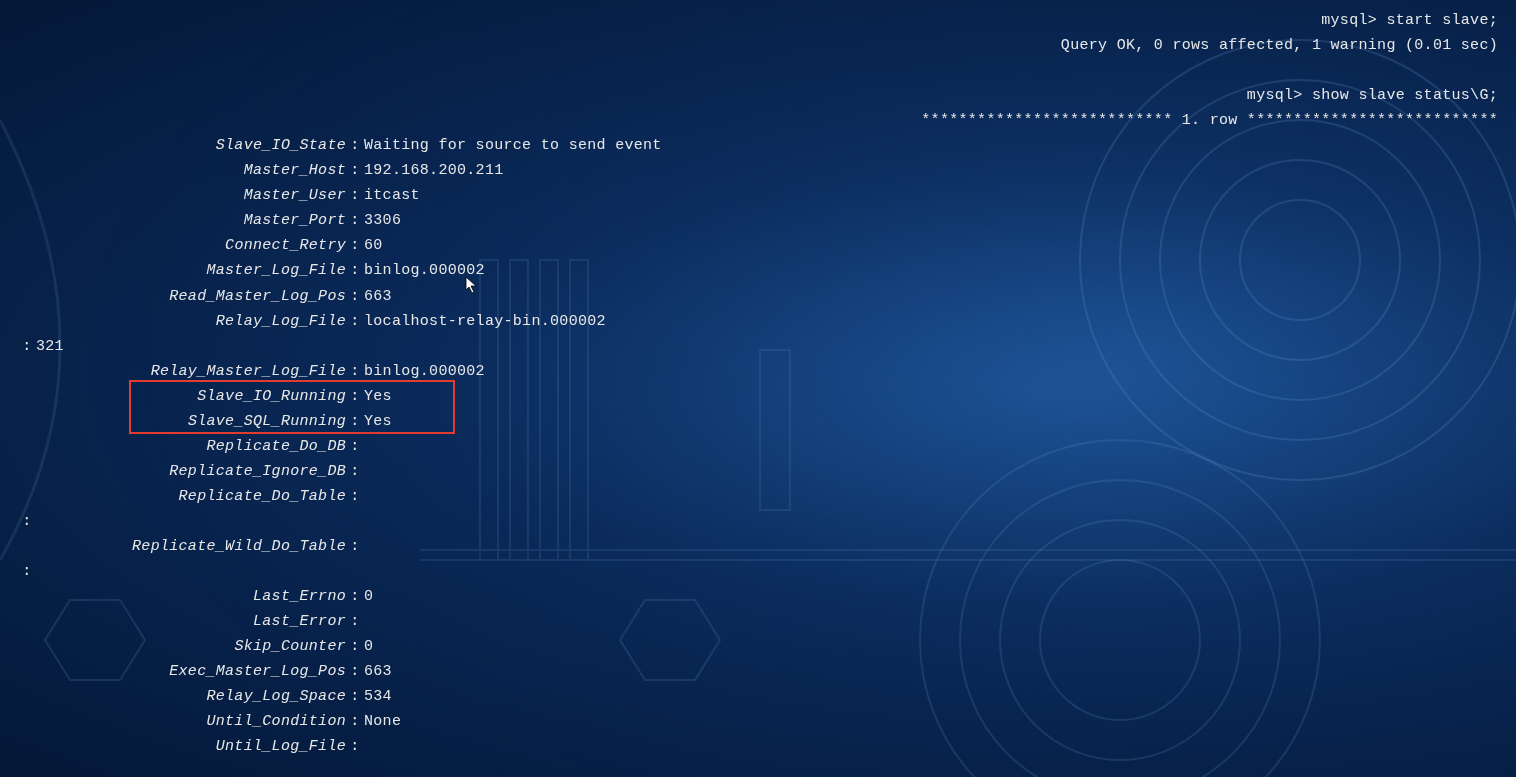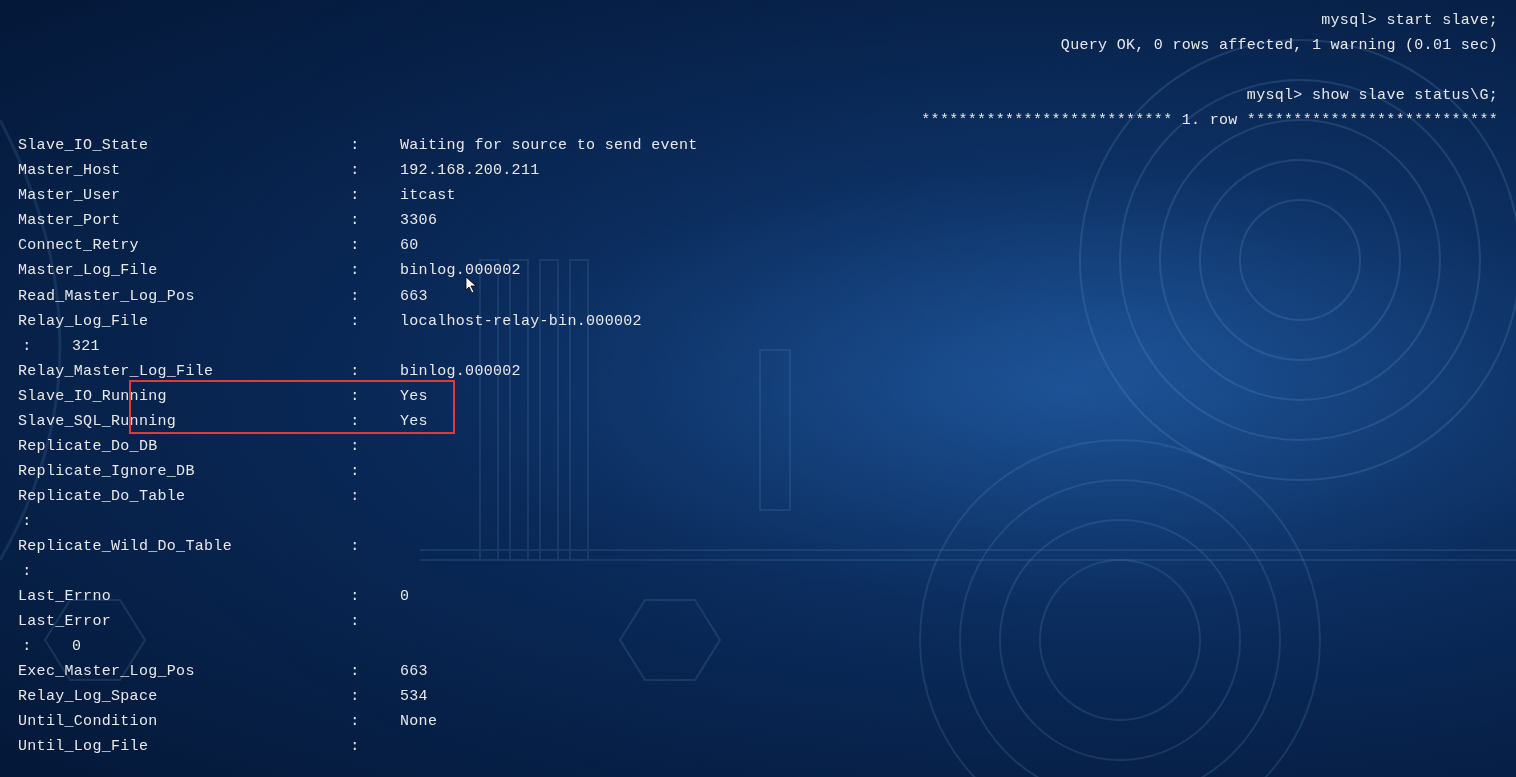--- a/index.html
+++ b/index.html
@@ -22,24 +22,26 @@
       pointer-events: none;
       opacity: 0.55;
     }
     .term { position: relative; z-index: 2; }
     .line { white-space: pre; text-align: right; }
     .row {
       display: flex;
     }
     .label {
       width: 328px;
+      text-align: right;
       padding-right: 0;
+      font-style: italic;
     }
     .colon { width: 18px; text-align: center; }
-    .value { flex: 1; margin-left: 36px; }
+    .value { flex: 1; }
     .highlight-box {
       position: absolute;
       border: 2px solid #e23b2f;
       left: 129px;
       top: 380px;
       width: 326px;
       height: 54px;
       z-index: 3;
       pointer-events: none;
     }
@@ -203,20 +205,21 @@
         <span class="label">Last_Errno</span>
         <span class="colon">:</span>
         <span class="value"> 0</span>
       </div>
       <div class="row">
         <span class="label">Last_Error</span>
         <span class="colon">:</span>
         <span class="value"> </span>
       </div>
       <div class="row">
+        <span class="label">Skip_Counter</span>
         <span class="colon">:</span>
         <span class="value"> 0</span>
       </div>
       <div class="row">
         <span class="label">Exec_Master_Log_Pos</span>
         <span class="colon">:</span>
         <span class="value"> 663</span>
       </div>
       <div class="row">
         <span class="label">Relay_Log_Space</span>

